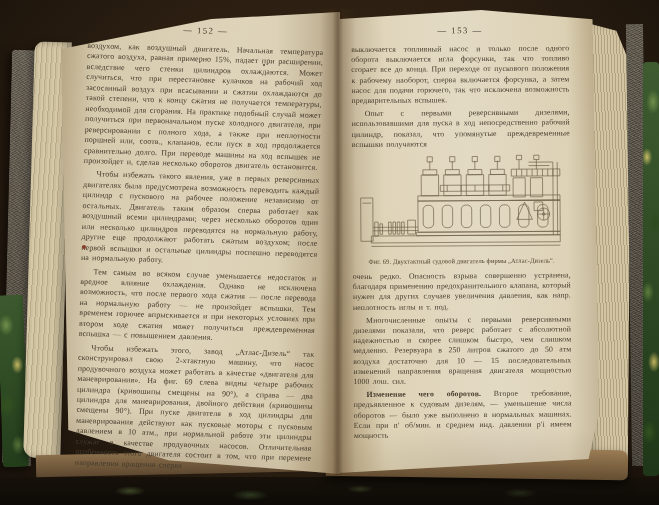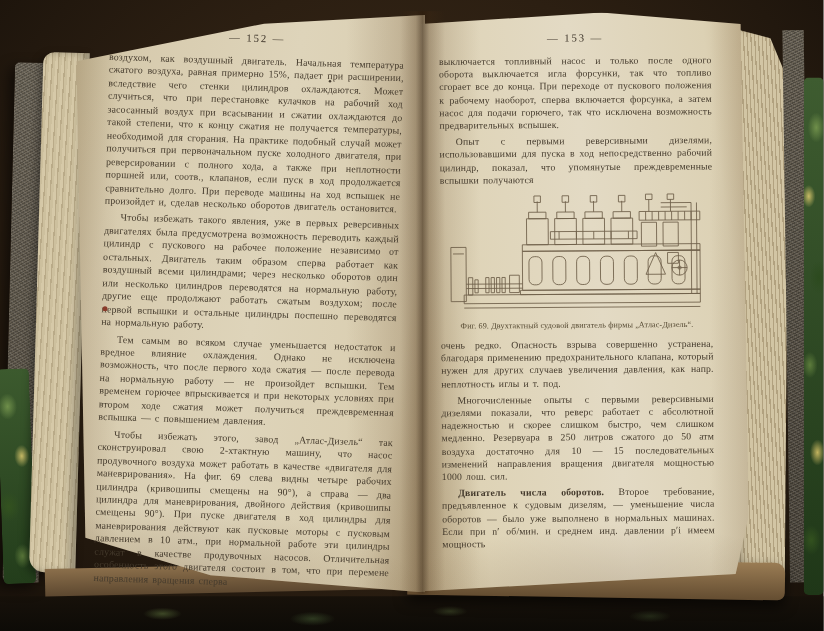--- a/index.html
+++ b/index.html
@@ -255,19 +255,19 @@
           <line x1="231" y1="12" x2="231" y2="96"></line>
           <line x1="198" y1="12" x2="226" y2="12"></line>
           <line x1="198" y1="16" x2="222" y2="16"></line>
         </g>
       </svg>
       <span class="figure-caption">Фиг. 69. Двухтактный судовой двигатель фирмы „Атлас-Дизель“.</span>
     </div>
 
     <p class="noindent">очень редко. Опасность взрыва совершенно устранена, благодаря применению предохранительного клапана, который нужен для других случаев увеличения давления, как напр. неплотность иглы и т. под.</p>
     <p>Многочисленные опыты с первыми реверсивными дизелями показали, что реверс работает с абсолютной надежностью и скорее слишком быстро, чем слишком медленно. Резервуара в 250 литров сжатого до 50 атм воздуха достаточно для 10 — 15 последовательных изменений направления вращения двигателя мощностью 1000 лош. сил.</p>
-    <p><span class="lead">Двигатель числа оборотов.</span><span> Второе требование, предъявленное к судовым дизелям, — уменьшение числа оборотов — было уже выполнено в нормальных машинах. Если при n′ об/мин. и среднем инд. давлении p′i имеем мощность</span></p>
+    <p><span class="lead">Изменение чего оборотов.</span><span> Второе требование, предъявленное к судовым дизелям, — уменьшение числа оборотов — было уже выполнено в нормальных машинах. Если при n′ об/мин. и среднем инд. давлении p′i имеем мощность</span></p>
   </div>
 
   <div class="speck speck-red"></div>
   <div class="speck speck-dark"></div>
 
 </div>
 
 </body></html>

